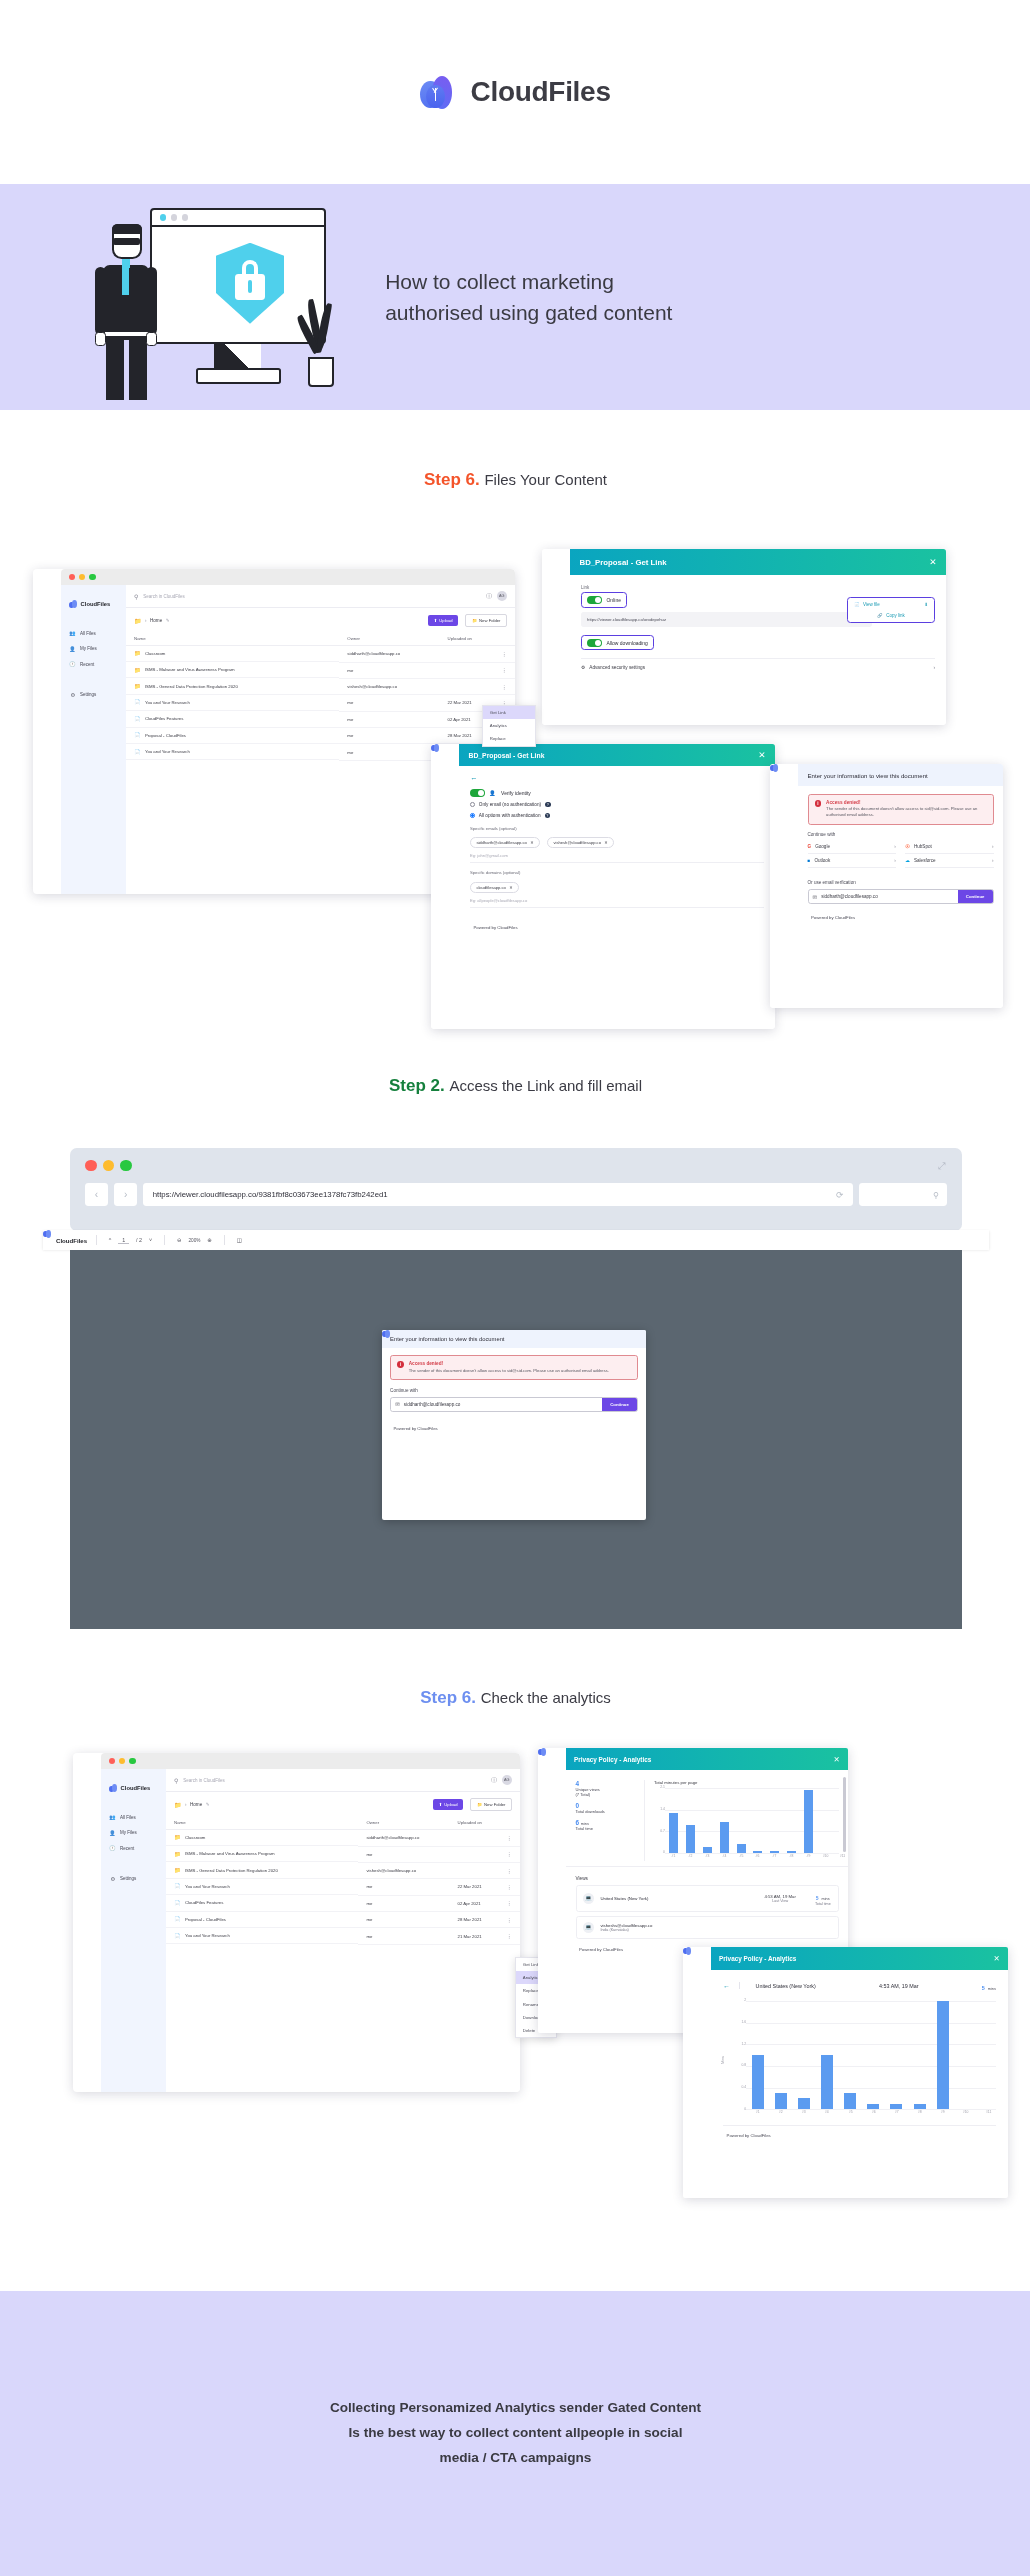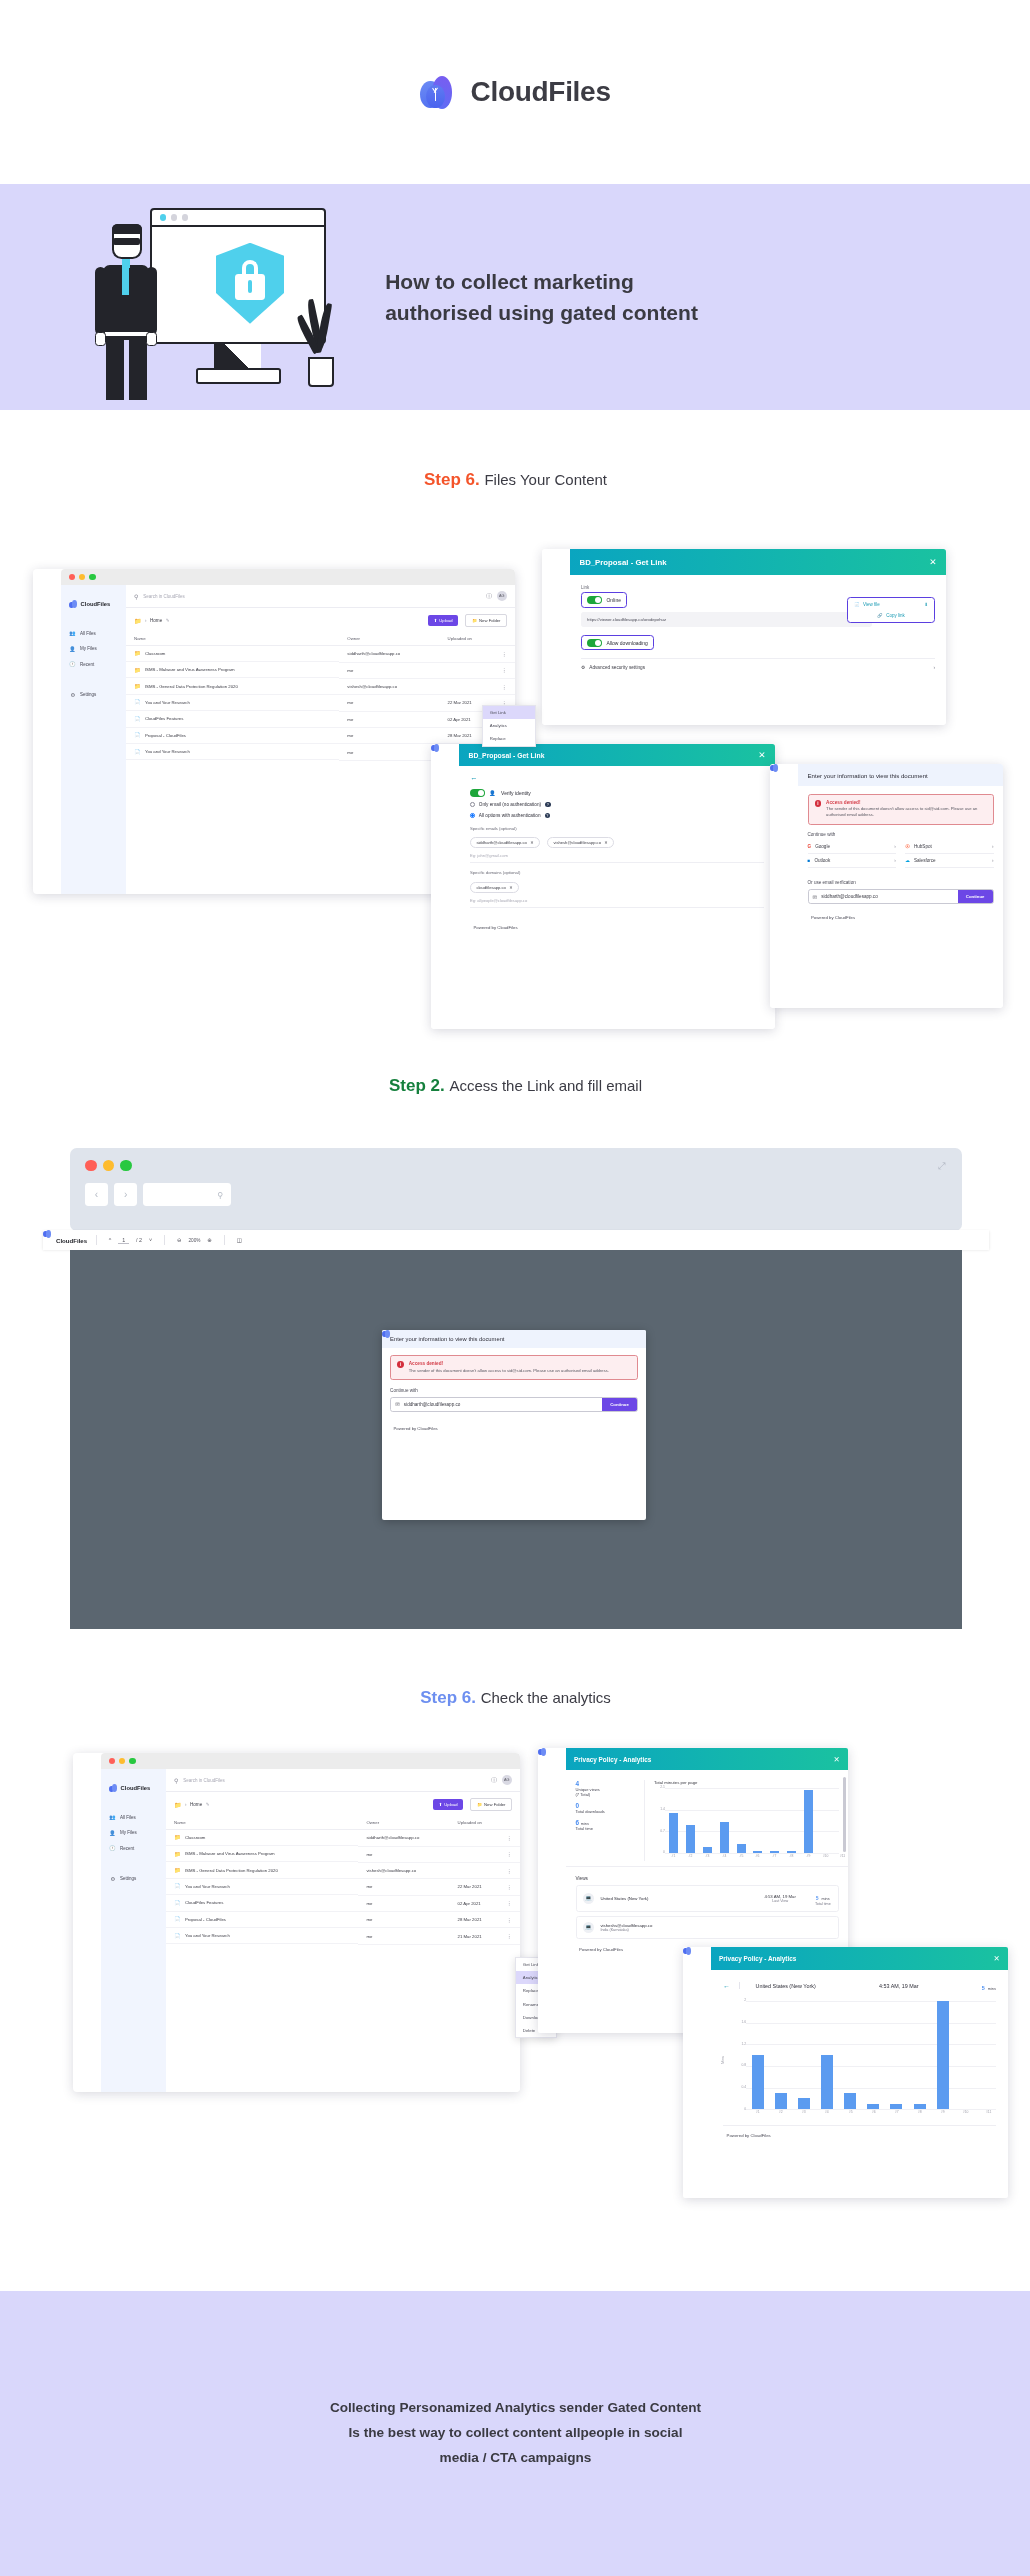--- a/index.html
+++ b/index.html
@@ -80,21 +80,21 @@
   .p-handL{ position:absolute; left:0px; top:108px; width:11px; height:13.6px; background:#fff; border:1.4px solid #23242a; border-radius:3.4px;}
   .p-handR{ position:absolute; left:51px; top:108px; width:11px; height:13.6px; background:#fff; border:1.4px solid #23242a; border-radius:3.4px;}
   .p-belt{ position:absolute; left:9.5px; top:107px; width:43px; height:6.1px; background:#fff; border-top:1.4px solid #23242a;border-bottom:1.4px solid #23242a;}
   .plant{ position:absolute; left:225px; top:103px; width:42px; height:88px;}
   .plant .leaf{ position:absolute; background:#23242a; border-radius:50% 10% 50% 10%; }
   .plant .lf1{ left:11px; top:0; width:8.1px; height:54px; transform:rotate(-12deg);}
   .plant .lf2{ left:20.3px; top:4.1px; width:8.1px; height:49px; transform:rotate(10deg);}
   .plant .lf3{ left:4.1px; top:15px; width:7.5px; height:41px; transform:rotate(-28deg);}
   .pot{ position:absolute; left:8.1px; top:58px; width:26px; height:30px; background:#fff; border:2px solid #23242a; border-radius:0 0 4.1px 4.1px;}
   .hero-title{
-    font-size:21px; font-weight:700; line-height:1.5; color:#3a3a42; margin-left:12.2px; max-width:461px;
+    font-size:21px; font-weight:400; line-height:1.5; color:#3a3a42; margin-left:12.2px; max-width:461px;
   }
 
   
   .step-label{ text-align:center; font-size:0; }
   .step-label .num{ font-size:17px; font-weight:700; }
   .step-label .txt{ font-size:15px; color:#3b3b44; margin-left:4.7px; }
   .s1 .num{ color:#f4542a; }
   .s2 .num{ color:#15803d; }
   .s3 .num{ color:#6d8ff0; }
 
@@ -573,20 +573,24 @@
 <div class="browser" style="position:absolute;left:70px;top:1148px;width:892px;height:83px;">
   <div class="br-top">
     <i class="dot-r"></i>
     <i class="dot-y"></i>
     <i class="dot-g"></i>
     <span class="br-expand">⤢</span>
   </div>
   <div class="br-nav">
     <span class="br-arrow">‹</span>
     <span class="br-arrow">›</span>
+    <span class="br-url">
+      <span>https://viewer.cloudfilesapp.co/9381fbf8c03673ee1378fc73fb242ed1</span>
+      <span class="rl">⟳</span>
+    </span>
     <span class="br-search">
         <span class="si">⚲</span>
       </span>
   </div>
 </div>
 
 <div class="pdf-toolbar" style="position:absolute;left:43px;top:1230px;width:946px;">
   <span class="bname">
     <span class="mini-cloud">
         <b></b>

